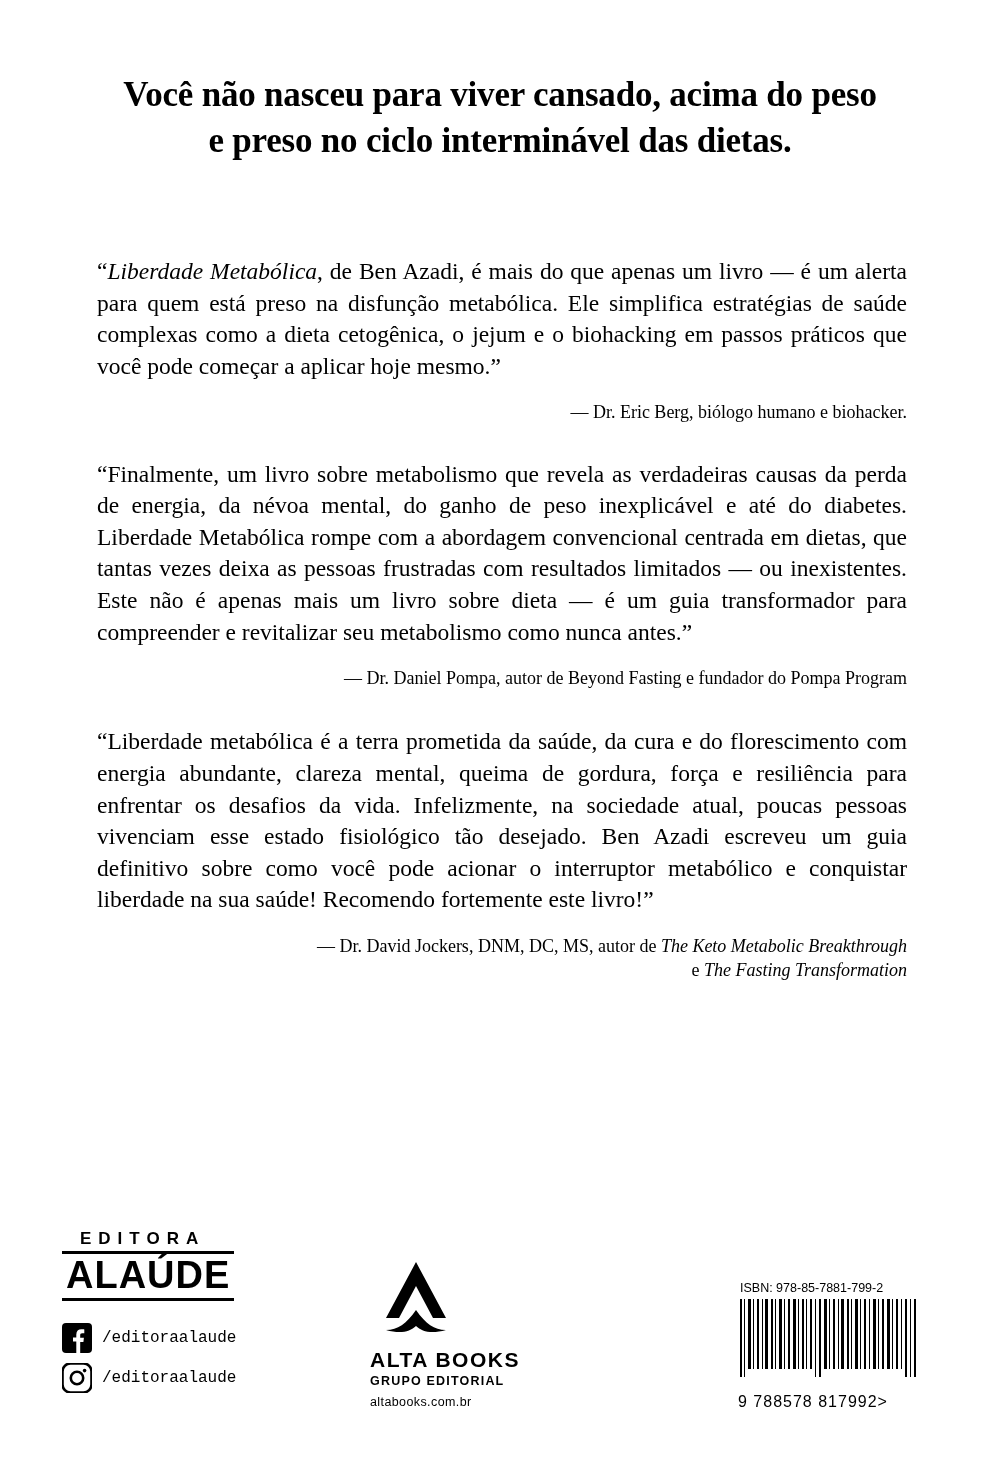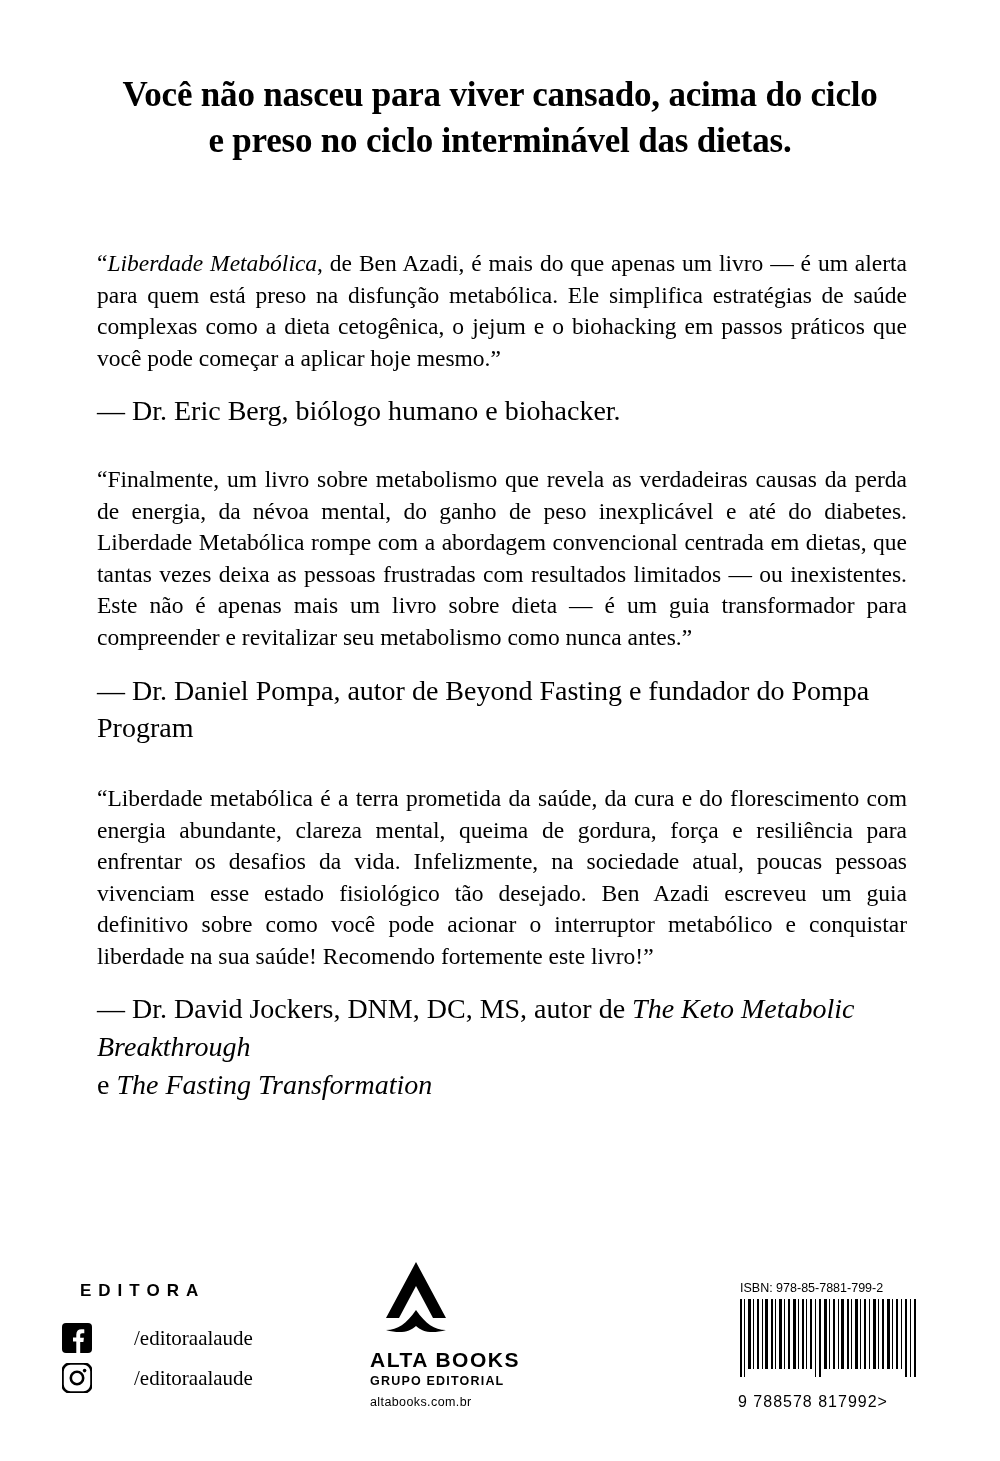--- a/index.html
+++ b/index.html
@@ -44,27 +44,27 @@
     position: absolute;
     top: 248px;
     left: 97px;
     width: 810px;
   }
   .quote {
     font-size: 23.5px;
     line-height: 1.345;
     text-align: justify;
     text-justify: inter-word;
-    margin: 0 0 4px 0;
+    margin: 8px 0 4px 0;
     hyphens: manual;
   }
   .attrib {
-    font-size: 28px;
+    font-size: 18px;
     line-height: 1.345;
-    text-align: left;
+    text-align: right;
     margin: 18px 0 34px 0;
   }
   .attrib .it, .quote .it {
     font-style: italic;
   }
   .attrib-2 {
     margin-bottom: 36px;
   }
   .attrib-3 {
     margin-bottom: 0;
@@ -119,24 +119,23 @@
   .social-icon {
     width: 30px;
     height: 30px;
     flex: 0 0 30px;
     margin-right: 10px;
     display: inline-flex;
     align-items: center;
     justify-content: center;
   }
   .social-handle {
-    font-family: Liberation Serif, serif;
-    font-size: 21px;
+    font-family: Liberation Mono, monospace;
+    font-size: 16px;
     letter-spacing: 0px;
-    margin-left: 32px;
   }
 
   
   .alta {
     position: absolute;
     left: 50%;
     transform: translateX(-50%);
     bottom: 52px;
     text-align: left;
     width: 260px;
@@ -194,21 +193,21 @@
     padding-left: 2px;
     white-space: nowrap;
   }
 </style>
 </head>
 <body>
 
 <div class="page">
 
   <div class="headline">
-    <span class="line">Você não nasceu para viver cansado, acima do ciclo</span>
+    <span class="line">Você não nasceu para viver cansado, acima do peso</span>
     <span class="line">e preso no ciclo interminável das dietas.</span>
   </div>
 
   <div class="blurbs">
 
     <p class="quote"><span>“</span><span class="it">Liberdade Metabólica</span><span>, de Ben Azadi, é mais do que apenas um livro — é um alerta para quem está preso na disfunção metabólica. Ele simplifica estratégias de saúde complexas como a dieta cetogênica, o jejum e o biohacking em passos práticos que você pode começar a aplicar hoje mesmo.”</span></p>
     <p class="attrib">— Dr. Eric Berg, biólogo humano e biohacker.</p>
 
     <p class="quote">“Finalmente, um livro sobre metabolismo que revela as verdadeiras causas da perda de energia, da névoa mental, do ganho de peso inexplicável e até do diabetes. Liberdade Metabólica rompe com a abordagem convencional centrada em dietas, que tantas vezes deixa as pessoas frustradas com resultados limitados — ou inexistentes. Este não é apenas mais um livro sobre dieta — é um guia transformador para compreender e revitalizar seu metabolismo como nunca antes.”</p>
     <p class="attrib attrib-2">— Dr. Daniel Pompa, autor de Beyond Fasting e fundador do Pompa Program</p>
@@ -218,20 +217,21 @@
       <span class="attrib-line"><span>— Dr. David Jockers, DNM, DC, MS, autor de </span><span class="it">The Keto Metabolic Breakthrough</span></span>
       <span class="attrib-line"><span>e </span><span class="it">The Fasting Transformation</span></span>
     </p>
 
   </div>
 
   <div class="footer">
 
     <div class="pub">
       <div class="pub-editora">EDITORA</div>
+      <div class="pub-name">ALAÚDE</div>
 
       <div class="social">
         <div class="social-row">
           <span class="social-icon">
             <svg width="30" height="30" viewBox="0 0 30 30" aria-hidden="true">
               <rect x="0" y="0" width="30" height="30" rx="4" fill="#000"></rect>
               <path d="M18.2 30V18.9h3.2l0.5-4.1h-3.7v-2.6c0-1.2 0.3-2 2-2h2.1V6.5c-0.4-0.05-1.6-0.17-3-0.17-3 0-5 1.8-5 5.2v2.9h-3.3v4.1h3.3V30z" fill="#fff"></path>
             </svg>
           </span>
           <span class="social-handle">/editoraalaude</span>

